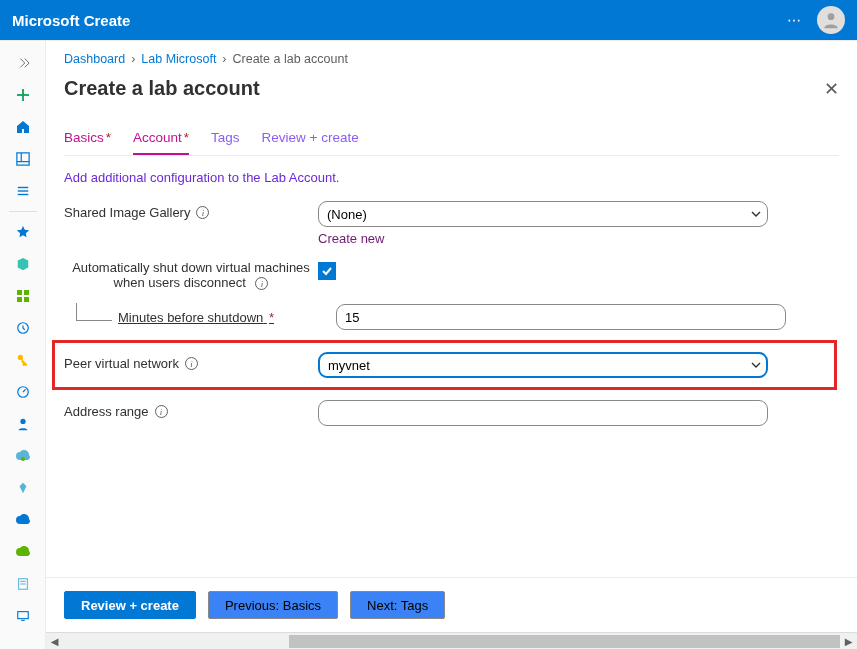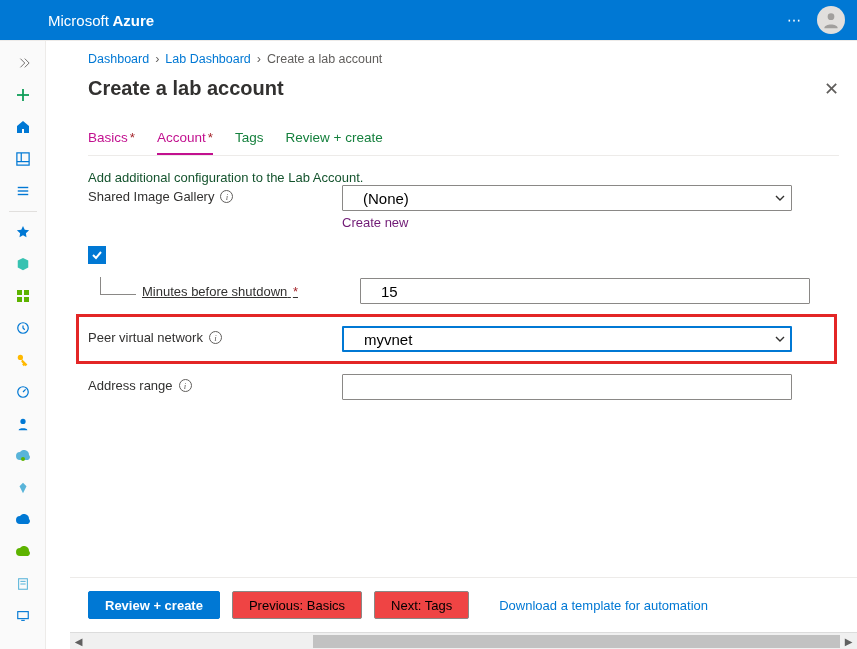--- a/index.html
+++ b/index.html
@@ -1,70 +1,70 @@
 <!DOCTYPE html>
 <html><head>
 <meta charset="utf-8">
 <style>
   * { box-sizing: border-box; margin: 0; padding: 0; }
   body { font-family: "Segoe UI", Arial, sans-serif; font-size: 13px; color: #323130; width: 857px; height: 649px; overflow: hidden; display:flex; flex-direction:column; }
   .topbar { background: #0078d4; height: 40px; display:flex; align-items:center; padding:0 12px; color:white; }
   .brand { font-size:15px; font-weight:600; margin-right:40px; }
-  .brand .ms { font-weight:400;margin-left:36px; }
+  .brand .ms { font-weight:700; }
   .search { flex:0 0 390px; height:28px; background:#116eb9; border:1px solid #3a97dd; border-radius:2px; display:flex; align-items:center; padding:0 8px; color:#c7e0f4; font-style:italic; font-size:12.5px; margin-left:33px; }
   .search svg { margin-right:8px; flex-shrink:0; }
   .topright { margin-left:auto; display:flex; align-items:center; gap:14px; }
   .ellipsis { font-size:14px; letter-spacing:2px; cursor:pointer; }
   .avatar { width:28px; height:28px; border-radius:50%; background:#e1dfdd; display:flex; align-items:center; justify-content:center; }
-  .body { flex:1; display:flex; position:relative; overflow:hidden; border-top:1px solid #edebe9;gap:24px; }
+  .body { flex:1; display:flex; position:relative; overflow:hidden; border-top:1px solid #edebe9; }
   .leftnav { width:46px; background:#fafafa; border-right:1px solid #edebe9; display:flex; flex-direction:column; align-items:center; padding-top:8px; gap:4px; }
   .leftnav .navicon { width:46px; height:28px; display:flex; align-items:center; justify-content:center; cursor:pointer; }
   .hr { width:28px; border:none; border-top:1px solid #e1dfdd; margin:2px 0; }
   .main { flex:1; display:flex; flex-direction:column; overflow:hidden; }
   .breadcrumb { height:30px; padding:6px 18px 0 18px; font-size:12.5px; color:#0078d4; display:flex; align-items:center; gap:6px; }
   .breadcrumb .sep { color:#605e5c; }
   .breadcrumb .cur { color:#605e5c; }
   .pagehdr { display:flex; align-items:center; padding:6px 18px 0 18px; }
   .pagehdr h1 { font-size:20px; font-weight:600; }
   .close { margin-left:auto; cursor:pointer; font-size:18px; color:#605e5c; }
   .tabbar { margin:30px 18px 0 18px; border-bottom:1px solid #edebe9; display:flex; gap:22px; font-size:13.5px; }
-  .tab { padding-bottom:8px; cursor:pointer; color:#15803d; }
+  .tab { padding-bottom:8px; cursor:pointer; color:#8b5cf6; }
   .tab.red { color:#c2108f; }
   .tab.active { border-bottom:2px solid #c2108f; }
   .content { padding:14px 18px 0 18px; }
-  .desc { color:#14532d; margin-bottom:0; font-size:13px; }
+  .desc { color:#6d28d9; margin-bottom:16px; font-size:13px; }
   .row { display:flex; align-items:flex-start; margin-bottom:14px; position:relative; }
   .row .lbl { width:254px; display:flex; align-items:center; gap:6px; font-size:13px; padding-top:4px;text-align:center; }
   .row .ctrl { flex:1; max-width:450px; }
-  select, input[type=text] { width:100%; height:26px; border:1px solid #8a8886; border-radius:1px; padding:0 20px; font-size:15px; font-family:inherit; background:white; }
+  select, input[type=text] { width:100%; height:26px; border:1px solid #8a8886; border-radius:9px; padding:0 8px; font-size:13px; font-family:inherit; background:white; }
   .select-wrap { position:relative; }
   .select-wrap select { appearance:none; -webkit-appearance:none; padding-right:24px; }
   .select-wrap .chev { position:absolute; right:6px; top:50%; transform:translateY(-50%); pointer-events:none; }
   .link { color:#701a75; font-size:13px; cursor:pointer; margin-top:4px; display:inline-block; }
   .checkbox { width:18px; height:18px; background:#0078d4; display:flex; align-items:center; justify-content:center; cursor:pointer; }
   .info-icon { width:13px; height:13px; border:1px solid #605e5c; border-radius:50%; display:inline-flex; align-items:center; justify-content:center; font-size:9px; color:#605e5c; font-style:italic; font-family:serif; cursor:help; flex-shrink:0; }
   .req { color:#a4262c; margin-left:2px; }
   .indent-row { display:flex; align-items:center; margin-bottom:22px; }
   .indent-shape { width:36px; height:18px; border-left:1px solid #8a8886; border-bottom:1px solid #8a8886; margin-left:12px; margin-right:6px; margin-top:-10px; }
   .highlight-box { position:absolute; border:3px solid #e32626; left:-12px; right:2px; top:-12px; bottom:-12px; pointer-events:none; }
   .footer { border-top:1px solid #edebe9; padding:13px 18px; display:flex; align-items:center; gap:12px; margin-top:auto; }
-  .btn { height:28px; padding:0 16px; border:1px solid #8a8886; background:#ef4444; font-size:13px; cursor:pointer; font-family:inherit; border-radius:2px; }
+  .btn { height:28px; padding:0 16px; border:1px solid #8a8886; background:#3b82f6; font-size:13px; cursor:pointer; font-family:inherit; border-radius:2px; }
   .btn.primary { background:#0078d4; color:white; border-color:#0078d4; font-weight:600; }
   .footer .link2 { color:#0078d4; font-size:13px; margin-left:18px; cursor:pointer; }
   .fake-scrollbar { height:17px; background:#f0f0f0; border-top:1px solid #dcdcdc; display:flex; align-items:center; }
   .scroll-arrow { width:17px; height:17px; display:flex; align-items:center; justify-content:center; color:#606060; font-size:10px; }
   .scroll-track { flex:1; height:17px; position:relative; }
   .scroll-thumb { position:absolute; left:226px; right:0; top:2px; bottom:2px; background:#c2c2c2; }
   .peer-select { border:2px solid #0078d4 !important; }
 </style>
 </head>
 <body>
 
 <div class="topbar">
-  <div class="brand"><span class="ms">Microsoft</span> <span>Azure</span></div>
+  <div class="brand"><span class="ms">Microsoft</span> <span>Create</span></div>
   <div class="topright">
     <span class="ellipsis">⋯</span>
     <span class="avatar">
       <svg width="20" height="20" viewBox="0 0 24 24" fill="#a19f9d">
           <circle cx="12" cy="8" r="4"></circle>
           <path d="M4 22 C4 16 20 16 20 22 Z"></path>
         </svg>
     </span>
   </div>
 </div>
@@ -177,21 +177,21 @@
           <rect x="2" y="3" width="12" height="8"></rect>
           <line x1="6" y1="13" x2="10" y2="13"></line>
         </svg>
       </div>
   </div>
 
   <div class="main">
     <div class="breadcrumb">
       <span>Dashboard</span>
       <span class="sep">›</span>
-      <span>Lab Dashboard</span>
+      <span>Lab Microsoft</span>
       <span class="sep">›</span>
       <span class="cur">Create a lab account</span>
     </div>
     <div class="pagehdr">
       <h1>Create a lab account</h1>
       <span class="close">✕</span>
     </div>
 
     <div class="tabbar">
       <div class="tab red"><span>Basics</span><span class="req">*</span></div>
@@ -213,20 +213,26 @@
             <select><option>(None)</option></select>
             <svg class="chev" width="12" height="12" viewBox="0 0 12 12" fill="none" stroke="#323130" stroke-width="1.4">
                 <path d="M2 4l4 4 4-4"></path>
               </svg>
           </div>
           <span class="link">Create new</span>
         </div>
       </div>
 
       <div class="row">
+        <div class="lbl" style="padding-top:0;">
+          <span style="display:inline;">
+            <span>Automatically shut down virtual machines when users disconnect</span>
+            <span class="info-icon" style="margin-left:6px; vertical-align:middle;">i</span>
+          </span>
+        </div>
         <div class="ctrl" style="padding-top:2px;">
           <span class="checkbox">
             <svg width="12" height="12" viewBox="0 0 12 12" fill="none" stroke="white" stroke-width="2">
                 <path d="M2 6l3 3 5-6"></path>
               </svg>
           </span>
         </div>
       </div>
 
       <div class="indent-row">
@@ -265,21 +271,20 @@
           <input type="text" value="" style="">
         </div>
       </div>
 
     </div>
 
     <div class="footer">
       <button class="btn primary">Review + create</button>
       <button class="btn">Previous: Basics</button>
       <button class="btn">Next: Tags</button>
-      <span class="link2">Download a template for automation</span>
     </div>
 
     <div class="fake-scrollbar">
       <div class="scroll-arrow">◀</div>
       <div class="scroll-track">
           <div class="scroll-thumb"></div>
         </div>
       <div class="scroll-arrow">▶</div>
     </div>
   </div>

